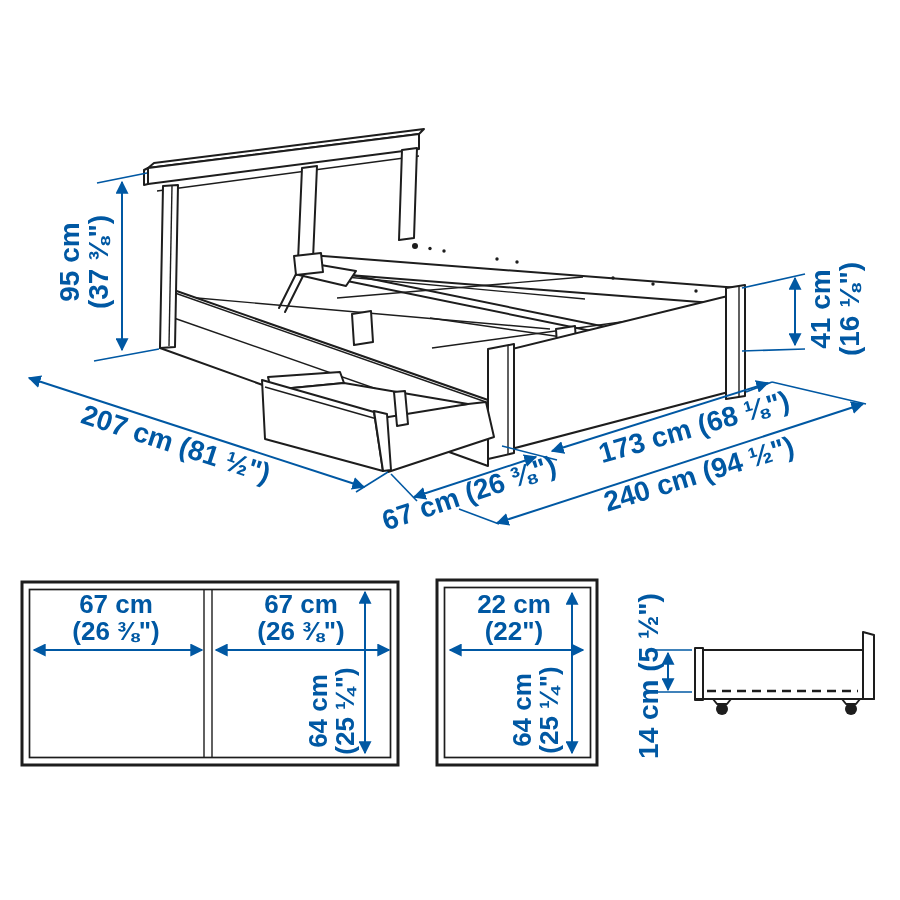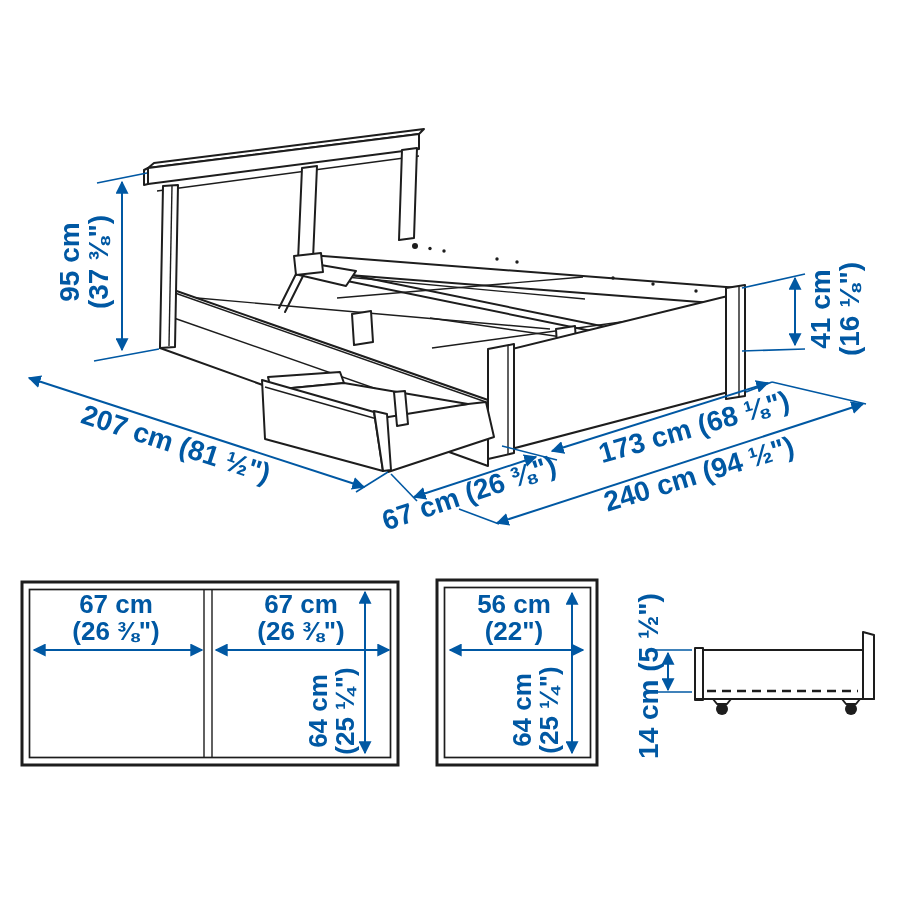--- a/index.html
+++ b/index.html
@@ -197,21 +197,21 @@
   <div>67 cm</div>
   <div>(26 ⅜")</div>
 </div>
 
 <div class="lbl sm rccw" style="left:332px;top:711px">
   <div>64 cm</div>
   <div>(25 ¼")</div>
 </div>
 
 <div class="lbl sm" style="left:514px;top:618px">
-  <div>56 cm</div>
+  <div>22 cm</div>
   <div>(22")</div>
 </div>
 
 <div class="lbl sm rccw" style="left:536px;top:710px">
   <div>64 cm</div>
   <div>(25 ¼")</div>
 </div>
 
 <div class="lbl rccw" style="left:649px;top:676px">
   <div>14 cm (5 ½")</div>

